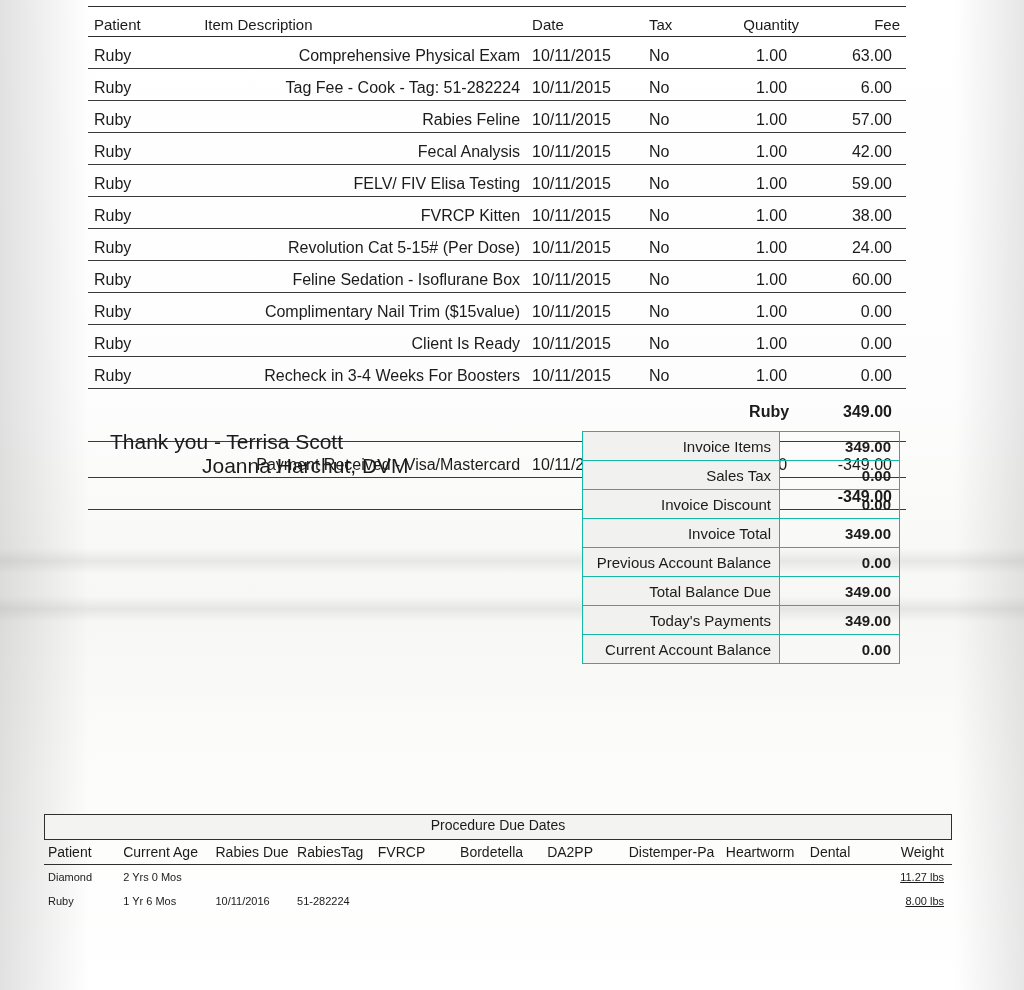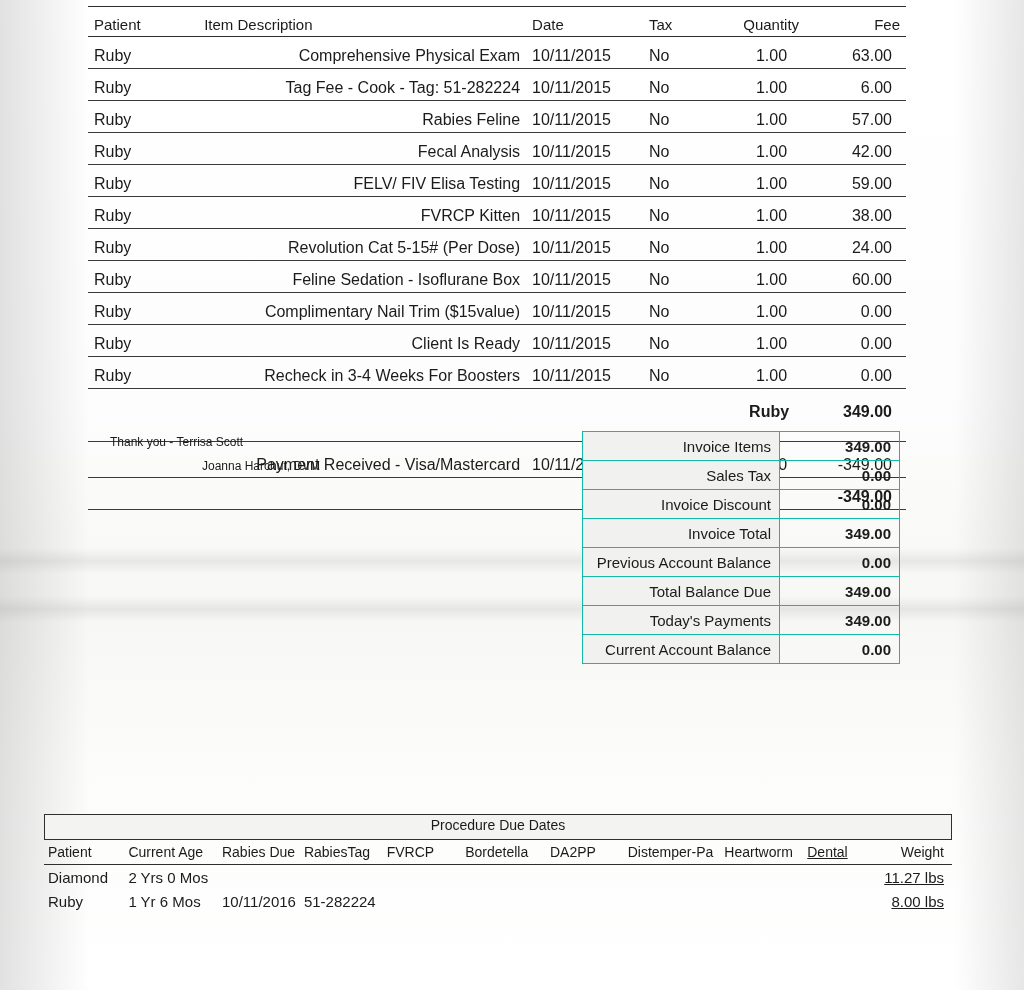--- a/index.html
+++ b/index.html
@@ -107,21 +107,21 @@
   tr.spacer-row td {
     border: none;
     height: 12px;
   }
 
   
   .thanks {
     position: absolute;
     left: 110px;
     top: 430px;
-    font-size: 12px;
+    font-size: 21px;
     line-height: 24px;
   }
   .thanks .line2 { padding-left: 92px; }
 
   
   .summary {
     position: absolute;
     left: 582px;
     top: 431px;
     width: 318px;
@@ -170,34 +170,34 @@
     border-bottom: 1px solid #2f2f2f;
     font-weight: normal;
     text-align: left;
     height: 22px;
     padding: 1px 4px;
     white-space: nowrap;
   }
   .due-table td {
     height: 22px;
     padding: 1px 4px;
-    font-size: 15px;
+    font-size: 11px;
     white-space: nowrap;
     border: none;
   }
   .due-table .col-patient { width: 86px; }
   .due-table .col-age { width: 92px; }
   .due-table .col-rabies { width: 74px; }
   .due-table .col-rabiestag { width: 78px; }
   .due-table .col-fvrcp { width: 96px; }
   .due-table .col-bord { width: 92px; }
   .due-table .col-da2pp { width: 96px; }
   .due-table .col-dist { width: 92px; }
   .due-table .col-hw { width: 82px; }
-  .due-table .col-dental { width: 74px; text-decoration: underline; }
+  .due-table .col-dental { width: 74px; }
   .due-table .col-weight { width: 86px; text-align: right; padding-right: 8px; }
   .due-table td.col-weight { text-align: right; text-decoration: underline; }
   .due-table th.col-weight { text-align: right; }
 </style>
 </head>
 <body>
 
 <div class="sheet"></div>
 <div class="shadow-left"></div>
 <div class="shadow-right"></div>

